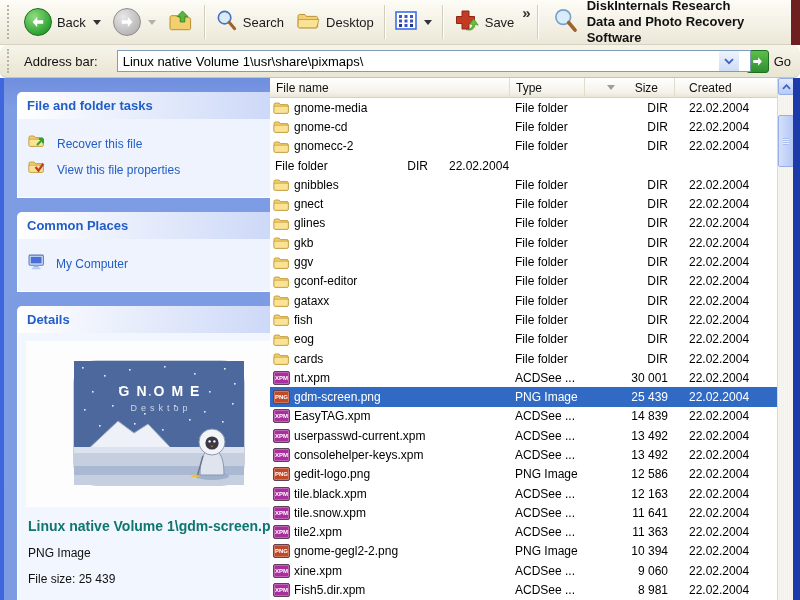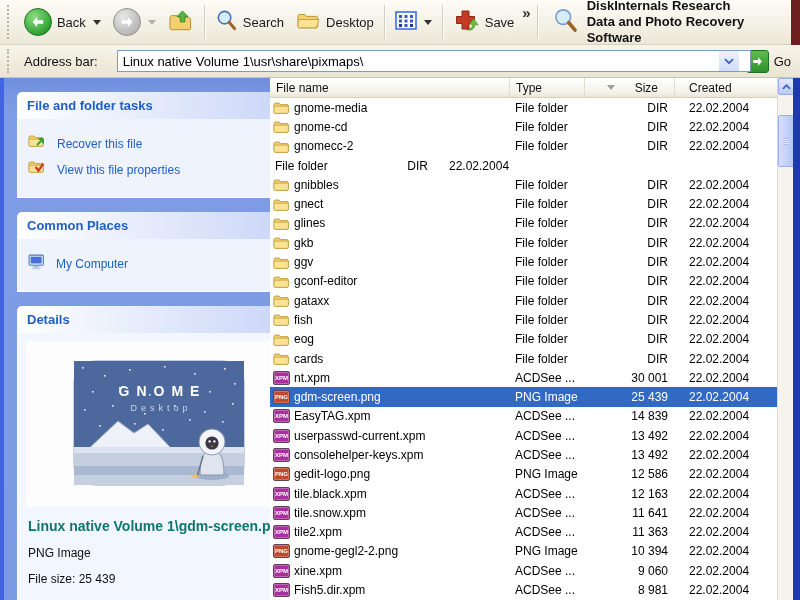--- a/index.html
+++ b/index.html
@@ -24,21 +24,21 @@
   .caret.dis{border-top-color:#b5b2a5;}
   .sep{width:1px;height:34px;background:#d2cebb;box-shadow:1px 0 0 #fff;margin:0 4px;}
   .overflow{font-size:15px;font-weight:bold;color:#333;align-self:flex-start;
     margin:4px 2px 0 2px;}
   .brand{display:flex;align-items:center;gap:8px;margin-left:10px;}
   .brand .txt{font-size:13px;font-weight:bold;color:#111;line-height:1.25;}
   .maroon-edge{position:absolute;right:0;top:0;width:9px;height:45px;background:#6e2020;}
   
   .addr{position:absolute;top:45px;left:0;width:800px;height:33px;
     background:linear-gradient(#f7f4ea,#e9e5d3);border-bottom:1px solid #c8c4b0;
-    display:flex;align-items:center;box-sizing:border-box;padding-left:6px;}
+    display:flex;align-items:center;box-sizing:border-box;padding-left:6px;border-radius:7px;}
   .addr .label{font-size:13px;color:#111;margin:0 8px 0 6px;white-space:nowrap;}
   .addr-input-wrap{position:relative;flex:0 0 634px;height:22px;}
   .addr-input{width:100%;height:22px;box-sizing:border-box;border:1px solid #7f9db9;
     background:#fff;font-family:"Liberation Sans", sans-serif;font-size:13px;
     padding:1px 24px 1px 5px;color:#000;margin-left:11px;}
   .addr-drop{position:absolute;right:1px;top:1px;width:20px;height:20px;
     background:linear-gradient(#eef3fd,#cfdcf6);display:flex;align-items:center;
     justify-content:center;}
   .go-btn{width:21px;height:21px;border-radius:3px;margin-left:6px;
     background:linear-gradient(#5cbf4a,#2f8f2f);border:1px solid #1e6e22;

